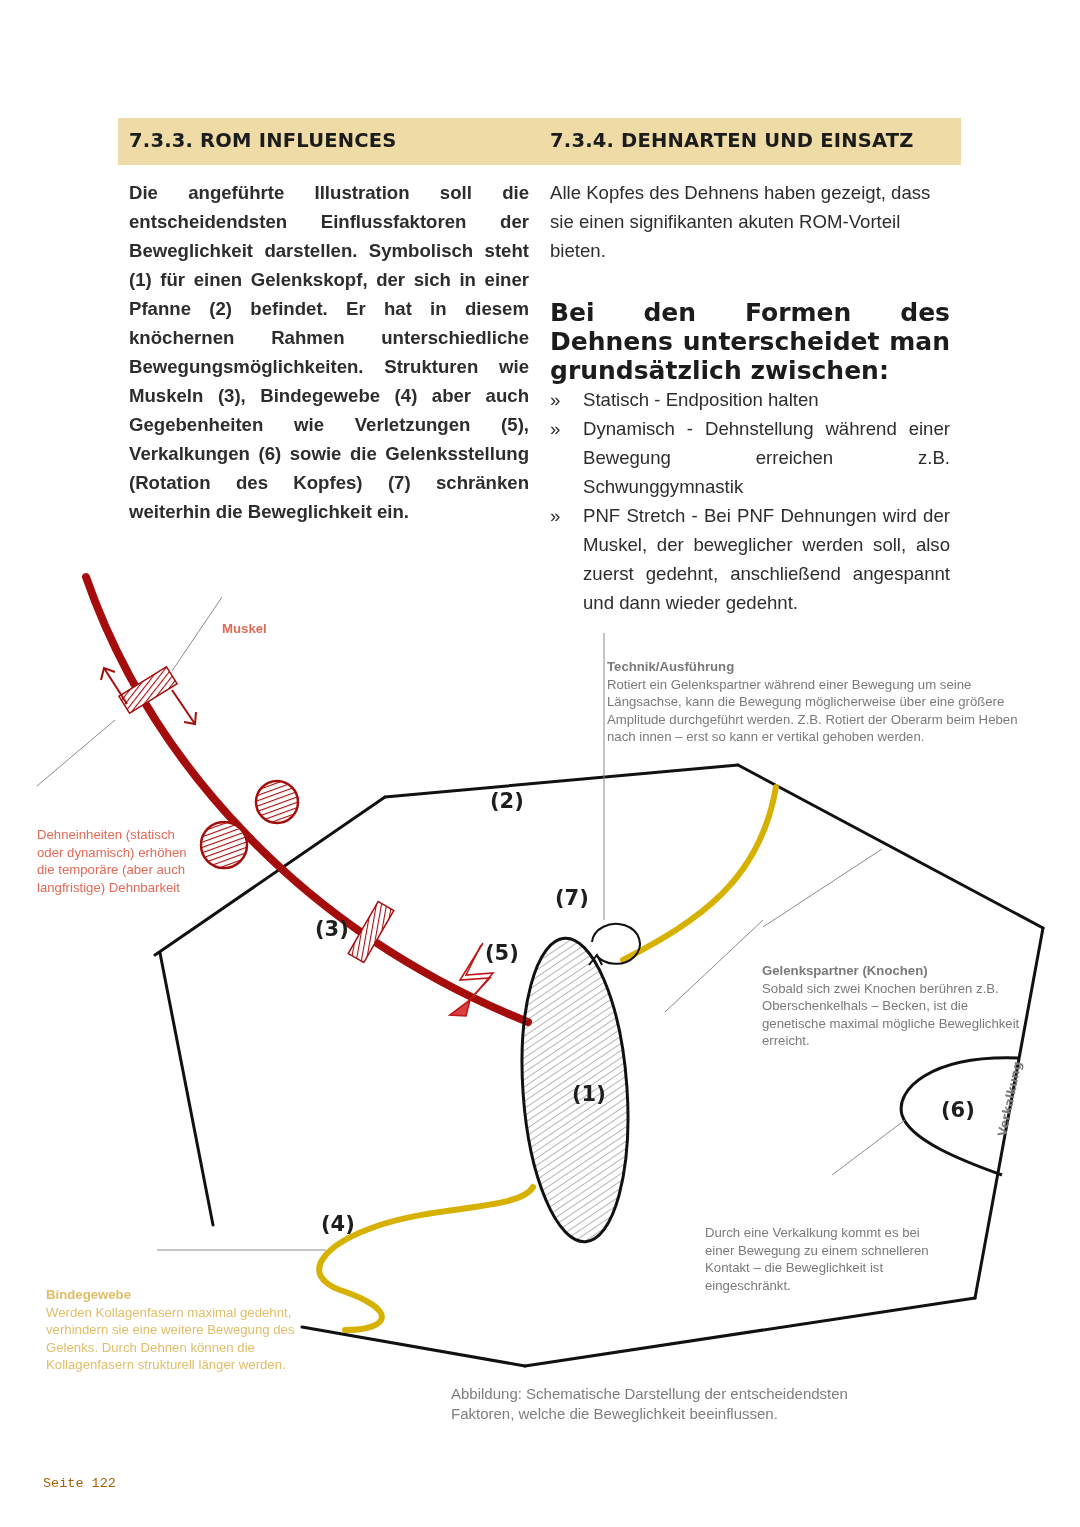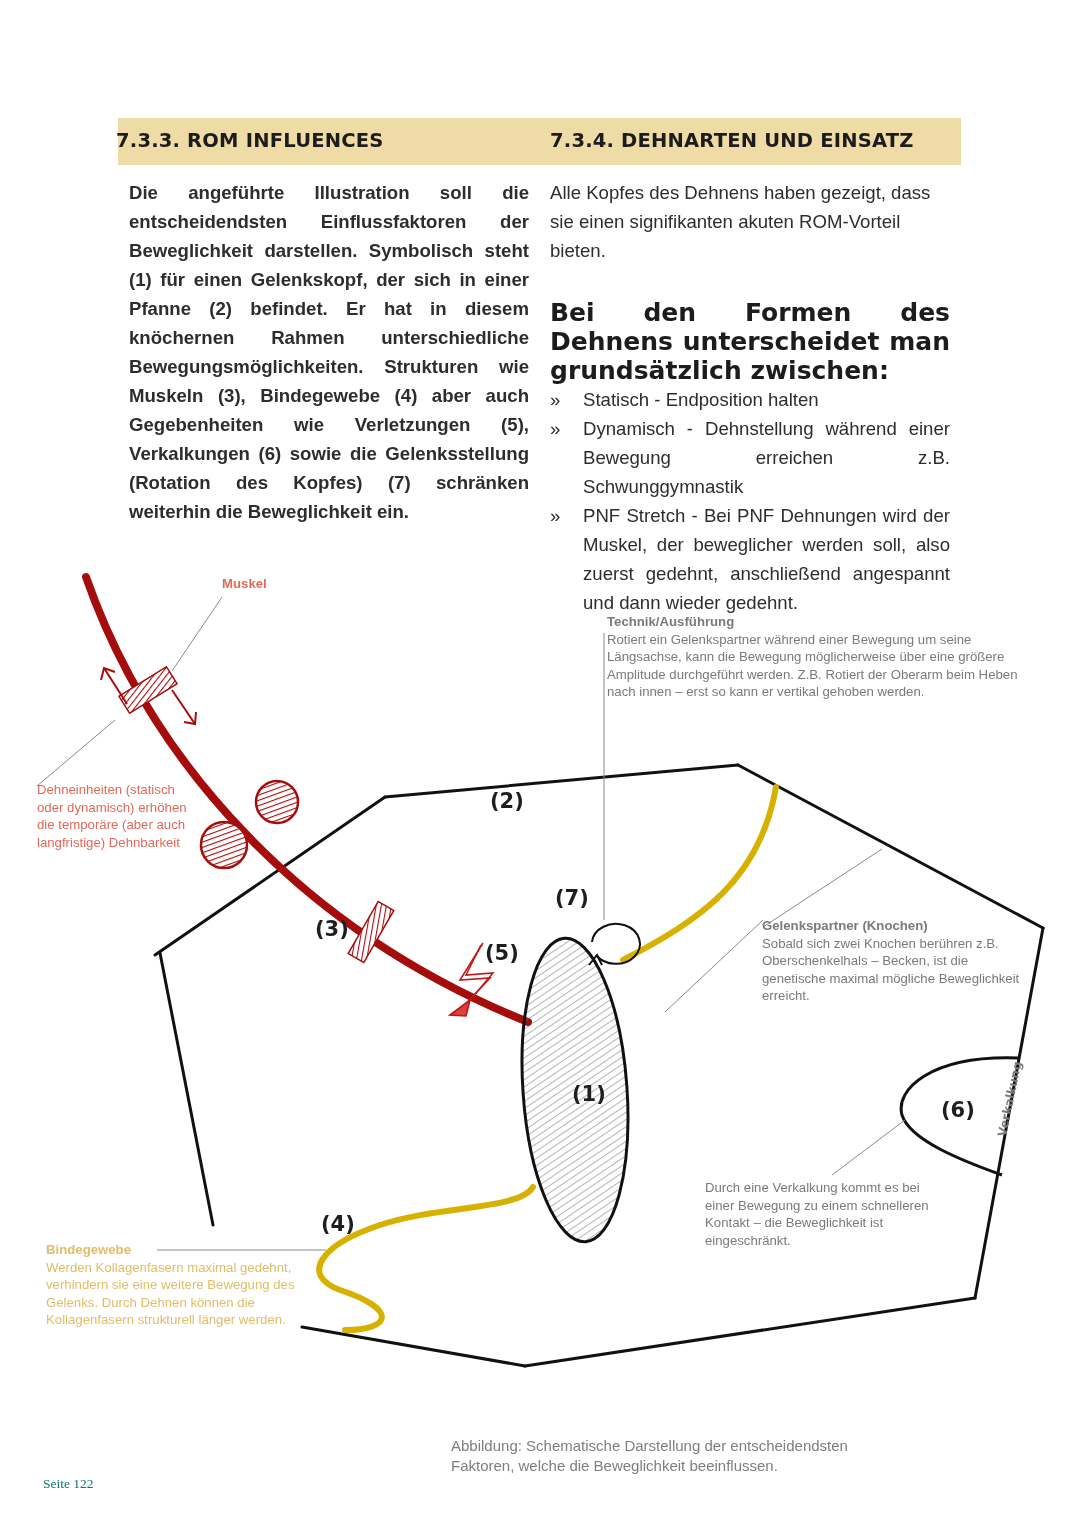--- a/index.html
+++ b/index.html
@@ -11,41 +11,41 @@
         font-size: 19.5px; letter-spacing: 0.2px; color: #1c1c1c; }
   .col { position: absolute; font-family: "Liberation Sans", sans-serif; font-size: 18.6px;
          line-height: 29px; color: #2d2d2d; }
   .just { text-align: justify; text-align-last: left; font-weight: bold; }
   .lead { font-family: "DejaVu Sans", sans-serif; font-weight: bold; font-size: 25px;
           line-height: 29px; color: #1c1c1c; margin-top: 33px; text-align: justify; }
   ul.bul { list-style: none; margin: 0; padding: 0; }
   ul.bul li { position: relative; padding-left: 33px; text-align: justify; text-align-last: left; }
   ul.bul li .mark { position: absolute; left: 0; top: 0; }
   .note { position: absolute; font-family: "Liberation Sans", sans-serif; font-size: 13.2px;
-          line-height: 17.5px; }
+          line-height: 17.5px; margin-top: 45px; }
   .note b { font-weight: bold; display: block; }
   .red { color: #e06a58; }
   .gray { color: #7a7a7a; }
   .gold { color: #e0bd66; }
   .num { position: absolute; font-family: "DejaVu Sans", sans-serif; font-weight: bold;
          font-size: 21px; color: #1e1e1e; }
-  .caption { position: absolute; left: 451px; top: 1436px; width: 460px;
+  .caption { position: absolute; left: 451px; top: 1384px; width: 460px;
              font-family: "Liberation Sans", sans-serif; font-size: 15px; line-height: 20px; color: #7e7e7e; }
-  .footer { position: absolute; left: 43px; top: 1476px; font-family: Liberation Serif, serif;
-            font-size: 13.5px; color: #0f766e; }
+  .footer { position: absolute; left: 43px; top: 1476px; font-family: Liberation Mono, monospace;
+            font-size: 13.5px; color: #a16207; }
   .vert { position: absolute; left: 995px; top: 1135px; transform: rotate(-78deg);
           transform-origin: left top; font-family: "DejaVu Sans", sans-serif; font-weight: bold;
           font-size: 12px; color: #7b7b7b; white-space: nowrap; }
   svg.diagram { position: absolute; left: 0; top: 0; }
 </style>
 </head>
 <body>
 
 <div class="header-band"></div>
-<div class="h2" style="left:116px;">7.3.3. ROM INFLUENCES</div>
+<div class="h2" style="left:129px;">7.3.3. ROM INFLUENCES</div>
 <div class="h2" style="left:550px;">7.3.4. DEHNARTEN UND EINSATZ</div>
 
 <div class="col just" style="left:129px; top:178px; width:400px;">Die angeführte Illustration soll die entscheidendsten Einflussfaktoren der Beweglichkeit darstellen. Symbolisch steht (1) für einen Gelenkskopf, der sich in einer Pfanne (2) befindet. Er hat in diesem knöchernen Rahmen unterschiedliche Bewegungsmöglichkeiten. Strukturen wie Muskeln (3), Bindegewebe (4) aber auch Gegebenheiten wie Verletzungen (5), Verkalkungen (6) sowie die Gelenksstellung (Rotation des Kopfes) (7) schränken weiterhin die Beweglichkeit ein.</div>
 
 <div class="col" style="left:550px; top:178px; width:400px;">
   <div>Alle Kopfes des Dehnens haben gezeigt, dass sie einen signifikanten akuten ROM-Vorteil bieten.</div>
   <div class="lead">Bei den Formen des Dehnens unterscheidet man grundsätzlich zwischen:</div>
   <ul class="bul">
     <li><span class="mark">»</span><span>Statisch - Endposition halten</span></li>
     <li><span class="mark">»</span><span>Dynamisch - Dehnstellung während einer Bewegung erreichen z.B. Schwunggymnastik</span></li>

